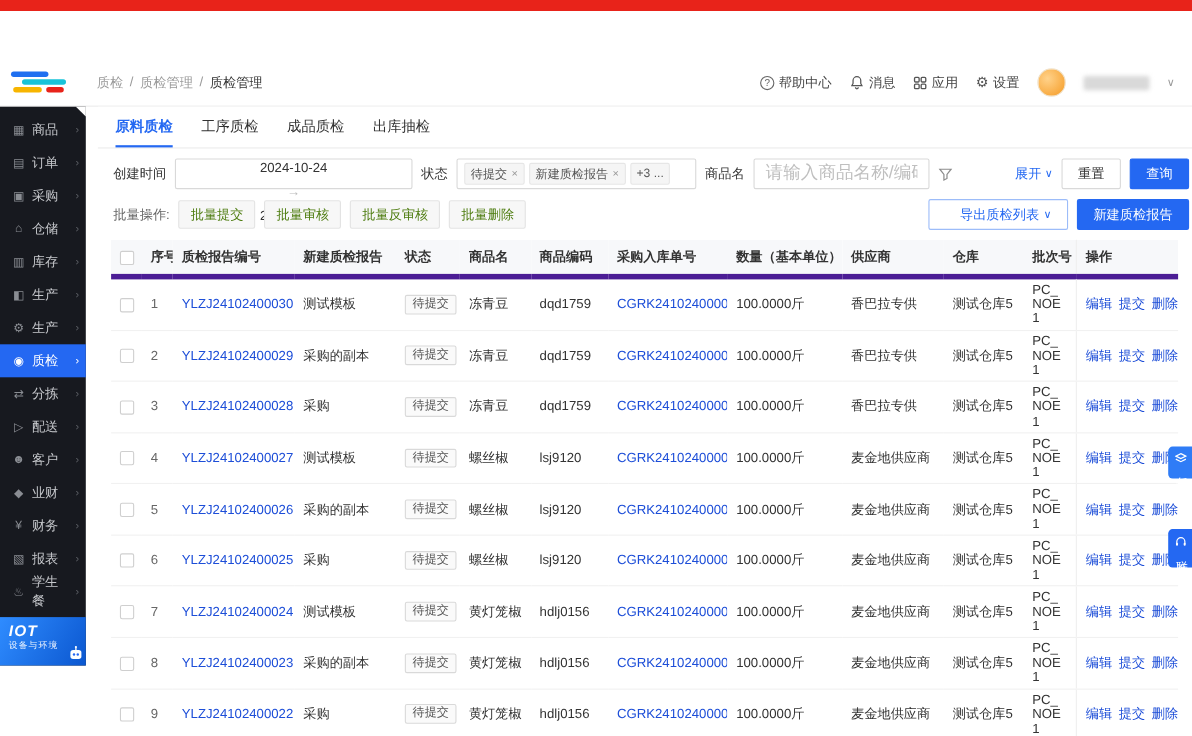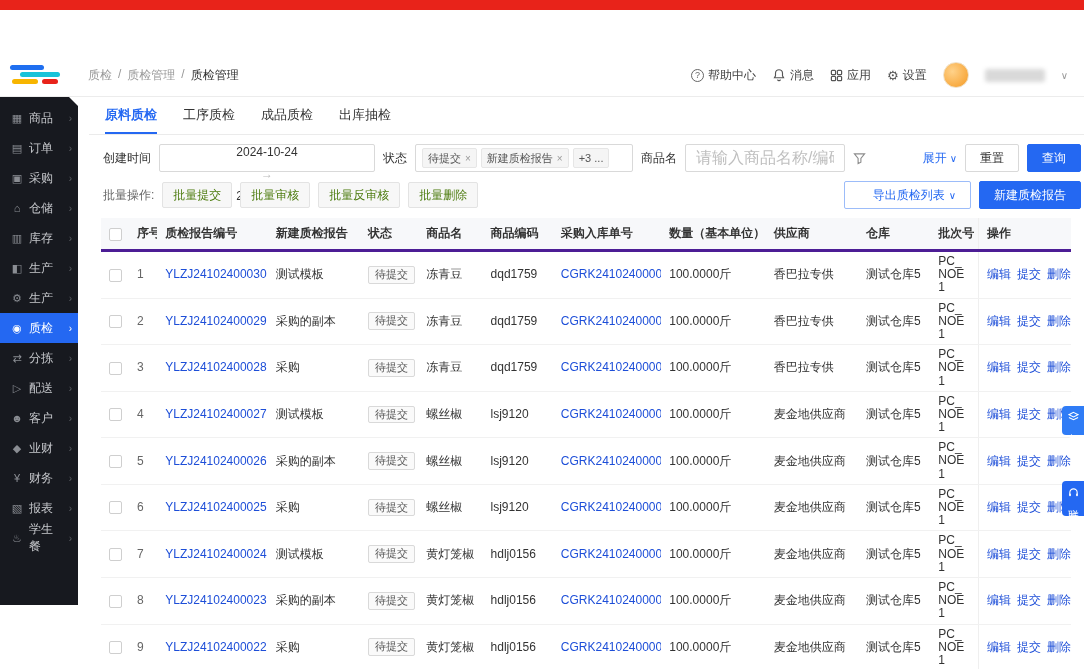--- a/index.html
+++ b/index.html
@@ -60,21 +60,21 @@
   .btn-primary { background:#2468f2; border-color:#2468f2; color:#fff; }
   .btn-export { border-color:#9cbcf9; color:#2468f2;padding-left:28px; }
   .btn-export .caret { color:#2468f2; }
   .btn-disabled { background:#f7f7f7; border-color:#e3e3e3; color:#4d7c0f; cursor:not-allowed; height:26px; padding:0 10px; }
 
   .batchrow { display:flex; align-items:center; gap:8px; padding:0 14px 9px; font-size:12px; }
   .batch-label { color:#666; }
 
   .tablewrap { margin:0 12px; }
   table { border-collapse:collapse; table-layout:fixed; width:970px; font-size:12px; }
-  th { background:#f7f8fa; color:#333; font-weight:700; text-align:left; padding:7px 8px; border-bottom:3px solid #4c1d95; white-space:nowrap; overflow:hidden; }
+  th { background:#f7f8fa; color:#333; font-weight:700; text-align:left; padding:7px 8px; border-bottom:5px solid #4c1d95; white-space:nowrap; overflow:hidden; }
   td { padding:3px 8px; border-bottom:1px solid #f1f1f1; color:#333; white-space:nowrap; overflow:hidden; line-height:1.25; }
   td.batch { white-space:normal; word-break:break-all; line-height:1.1; }
   .lnk { color:#1d4ed8; text-decoration:none; cursor:pointer; }
   .tag { display:inline-block; border:1px solid #d9d9d9; background:#fafafa; color:#555; border-radius:2px; padding:1px 6px; font-size:11px; }
   .cb { display:inline-block; width:13px; height:13px; border:1px solid #cfcfcf; border-radius:2px; background:#fff; vertical-align:middle; cursor:pointer; }
   td.ops, th.ops { border-left:1px solid #efefef; box-shadow:-6px 0 6px -5px rgba(0,0,0,.10); background-clip:padding-box;margin-top:24px; }
   td.ops { background:#fff; }
   .ops .lnk { margin-right:6px; }
   .c-muted { color:#666; }
 
@@ -214,20 +214,31 @@
         <span class="s-ico">▧</span>
         <span>报表</span>
         <span class="s-chev">›</span>
       </div>
       <div class="s-item">
         <span class="s-ico">♨</span>
         <span>学生餐</span>
         <span class="s-chev">›</span>
       </div>
     </nav>
+    <div class="iot">
+      <div class="iot-title">IOT</div>
+      <div class="iot-sub">设备与环境</div>
+      <svg class="iot-bot" width="16" height="16" viewBox="0 0 16 16">
+        <rect x="3" y="5" width="10" height="8" rx="2.5" fill="#ffffff"></rect>
+        <circle cx="6.3" cy="9" r="1.1" fill="#2468f2"></circle>
+        <circle cx="9.7" cy="9" r="1.1" fill="#2468f2"></circle>
+        <line x1="8" y1="2.5" x2="8" y2="5" stroke="#ffffff" stroke-width="1.2"></line>
+        <circle cx="8" cy="2.2" r="1" fill="#ffffff"></circle>
+      </svg>
+    </div>
   </aside>
 
   <main class="main">
 
     <div class="tabs">
       <div class="tab active">原料质检</div>
       <div class="tab">工序质检</div>
       <div class="tab">成品质检</div>
       <div class="tab">出库抽检</div>
     </div>

